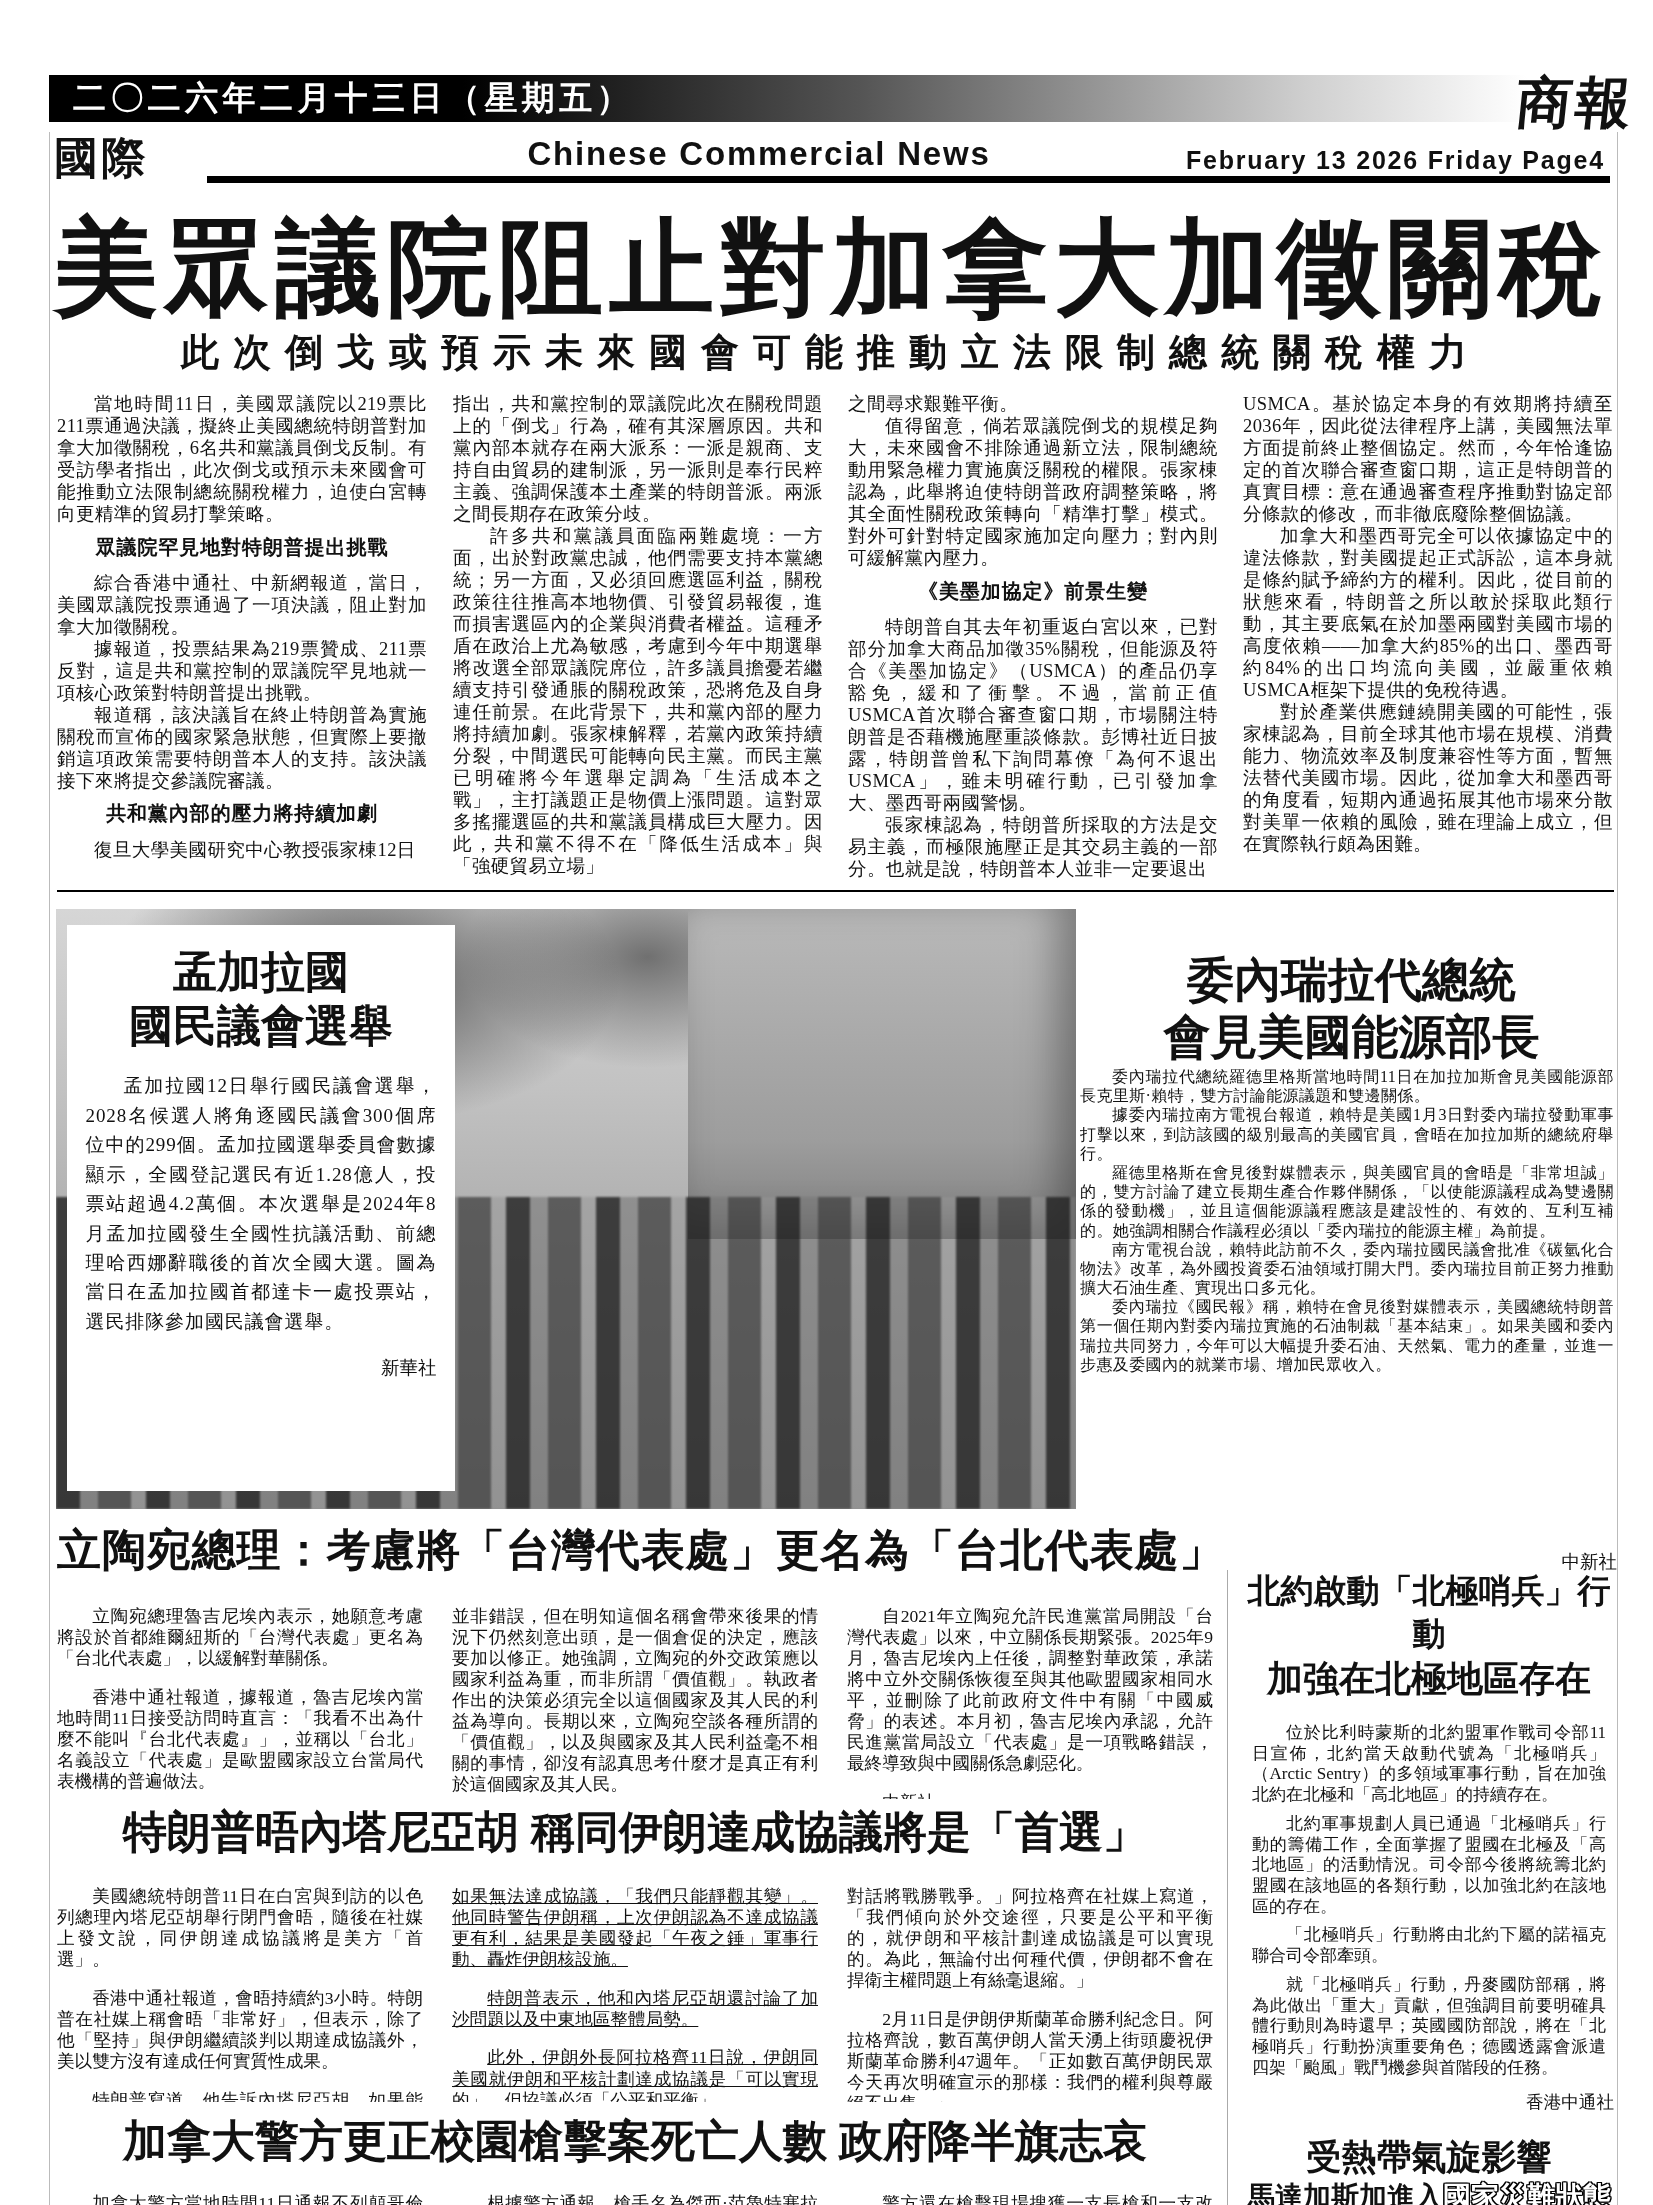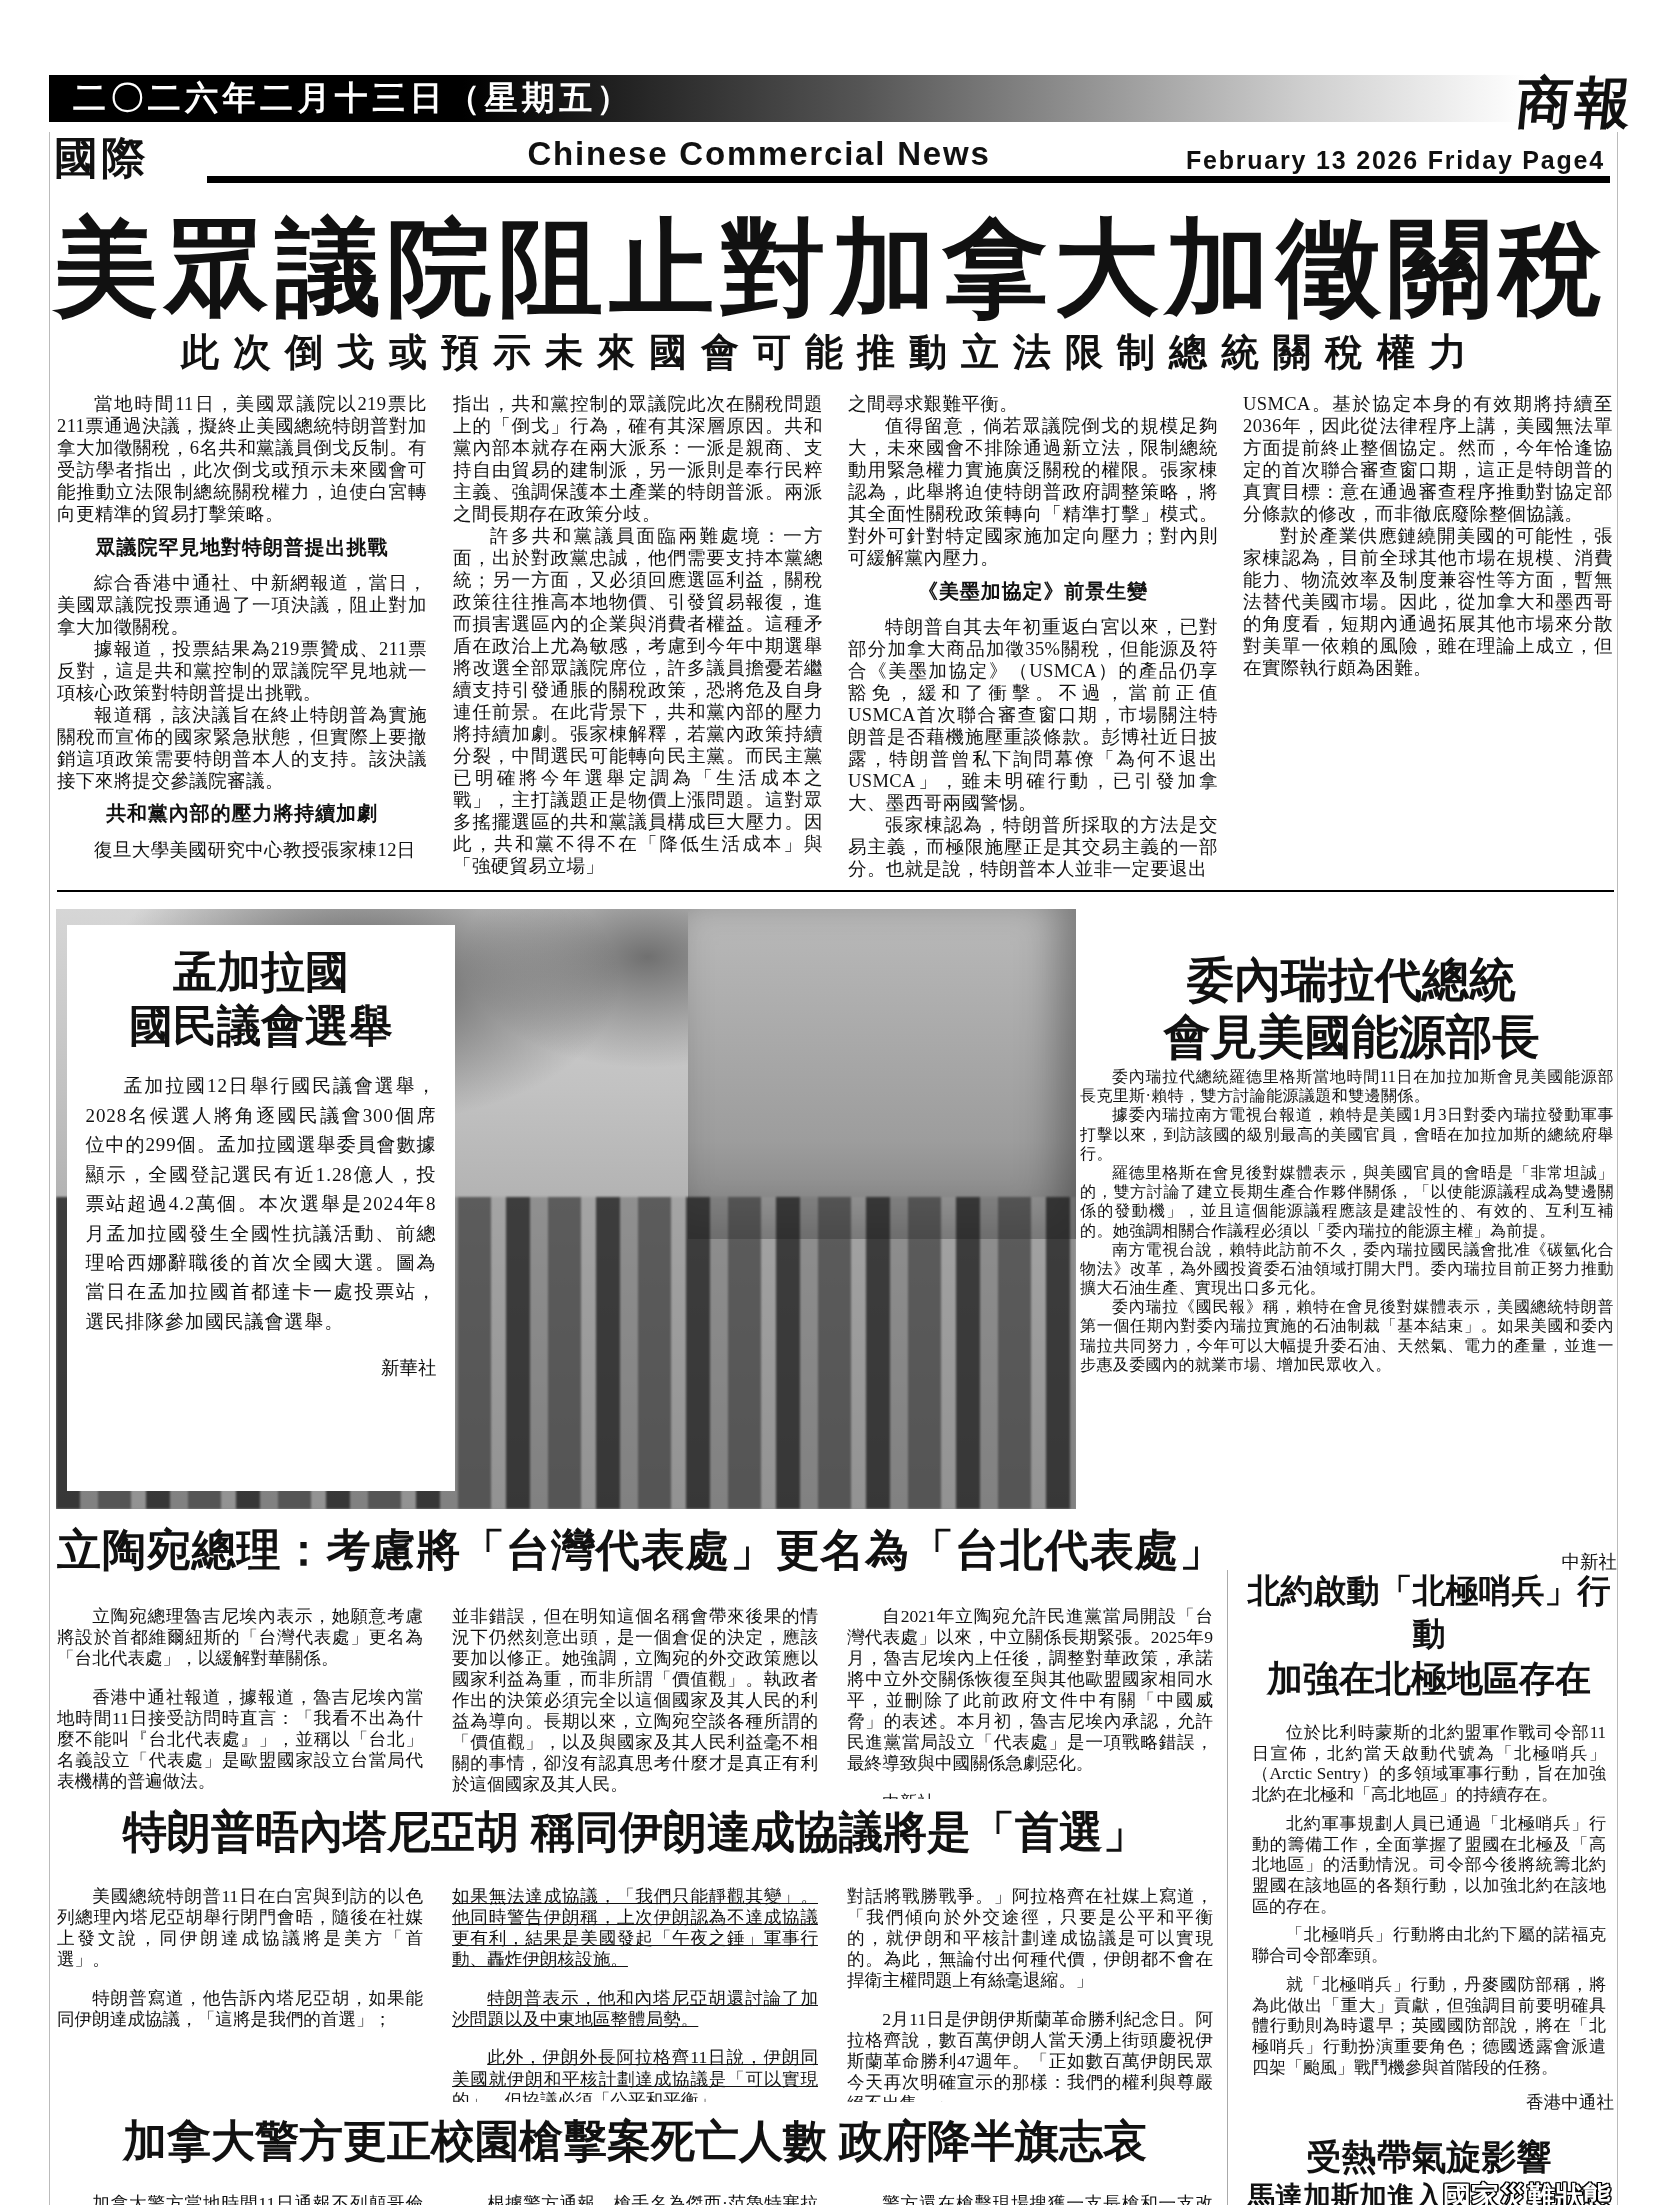--- a/index.html
+++ b/index.html
@@ -117,20 +117,21 @@
     </div>
   <div class="abs bodycol" style="left:848px;top:393px;width:370px;height:492px;">
       <p class="para cont">之間尋求艱難平衡。</p>
       <p class="para">值得留意，倘若眾議院倒戈的規模足夠大，未來國會不排除通過新立法，限制總統動用緊急權力實施廣泛關稅的權限。張家棟認為，此舉將迫使特朗普政府調整策略，將其全面性關稅政策轉向「精準打擊」模式。對外可針對特定國家施加定向壓力；對內則可緩解黨內壓力。</p>
       <div class="colsub">《美墨加協定》前景生變</div>
       <p class="para">特朗普自其去年初重返白宮以來，已對部分加拿大商品加徵35%關稅，但能源及符合《美墨加協定》（USMCA）的產品仍享豁免，緩和了衝擊。不過，當前正值USMCA首次聯合審查窗口期，市場關注特朗普是否藉機施壓重談條款。彭博社近日披露，特朗普曾私下詢問幕僚「為何不退出USMCA」，雖未明確行動，已引發加拿大、墨西哥兩國警惕。</p>
       <p class="para">張家棟認為，特朗普所採取的方法是交易主義，而極限施壓正是其交易主義的一部分。也就是說，特朗普本人並非一定要退出</p>
     </div>
   <div class="abs bodycol" style="left:1243px;top:393px;width:370px;height:492px;">
       <p class="para cont">USMCA。基於協定本身的有效期將持續至2036年，因此從法律程序上講，美國無法單方面提前終止整個協定。然而，今年恰逢協定的首次聯合審查窗口期，這正是特朗普的真實目標：意在通過審查程序推動對協定部分條款的修改，而非徹底廢除整個協議。</p>
+      <p class="para">加拿大和墨西哥完全可以依據協定中的違法條款，對美國提起正式訴訟，這本身就是條約賦予締約方的權利。因此，從目前的狀態來看，特朗普之所以敢於採取此類行動，其主要底氣在於加墨兩國對美國市場的高度依賴——加拿大約85%的出口、墨西哥約84%的出口均流向美國，並嚴重依賴USMCA框架下提供的免稅待遇。</p>
       <p class="para">對於產業供應鏈繞開美國的可能性，張家棟認為，目前全球其他市場在規模、消費能力、物流效率及制度兼容性等方面，暫無法替代美國市場。因此，從加拿大和墨西哥的角度看，短期內通過拓展其他市場來分散對美單一依賴的風險，雖在理論上成立，但在實際執行頗為困難。</p>
     </div>
   <div class="abs rule" style="left:57px;top:890px;width:1557px;height:1.8px;"></div>
 
   <div class="abs photo">
     <div class="building"></div>
     <div class="crowd"></div>
   </div>
   <div class="abs caption-box">
     <div class="caption-title">
@@ -165,20 +166,21 @@
       <p class="para cont">並非錯誤，但在明知這個名稱會帶來後果的情況下仍然刻意出頭，是一個倉促的決定，應該要加以修正。她強調，立陶宛的外交政策應以國家利益為重，而非所謂「價值觀」。執政者作出的決策必須完全以這個國家及其人民的利益為導向。長期以來，立陶宛空談各種所謂的「價值觀」，以及與國家及其人民利益毫不相關的事情，卻沒有認真思考什麼才是真正有利於這個國家及其人民。</p>
     </div>
   <div class="abs smallcol" style="left:847px;top:1588px;width:366px;height:211px;">
       <p class="para">自2021年立陶宛允許民進黨當局開設「台灣代表處」以來，中立關係長期緊張。2025年9月，魯吉尼埃內上任後，調整對華政策，承諾將中立外交關係恢復至與其他歐盟國家相同水平，並刪除了此前政府文件中有關「中國威脅」的表述。本月初，魯吉尼埃內承認，允許民進黨當局設立「代表處」是一項戰略錯誤，最終導致與中國關係急劇惡化。</p>
       <p class="para">中新社</p>
     </div>
 
   <div class="abs sec-headline iran-head">特朗普晤內塔尼亞胡 稱同伊朗達成協議將是「首選」</div>
   <div class="abs smallcol" style="left:57px;top:1868px;width:366px;height:234px;">
       <p class="para">美國總統特朗普11日在白宮與到訪的以色列總理內塔尼亞胡舉行閉門會晤，隨後在社媒上發文說，同伊朗達成協議將是美方「首選」。</p>
+      <p class="para">香港中通社報道，會晤持續約3小時。特朗普在社媒上稱會晤「非常好」，但表示，除了他「堅持」與伊朗繼續談判以期達成協議外，美以雙方沒有達成任何實質性成果。</p>
       <p class="para">特朗普寫道，他告訴內塔尼亞胡，如果能同伊朗達成協議，「這將是我們的首選」；</p>
     </div>
   <div class="abs smallcol" style="left:452px;top:1868px;width:366px;height:234px;text-decoration:underline;">
       <p class="para cont">如果無法達成協議，「我們只能靜觀其變」。他同時警告伊朗稱，上次伊朗認為不達成協議更有利，結果是美國發起「午夜之錘」軍事行動、轟炸伊朗核設施。</p>
       <p class="para">特朗普表示，他和內塔尼亞胡還討論了加沙問題以及中東地區整體局勢。</p>
       <p class="para">此外，伊朗外長阿拉格齊11日說，伊朗同美國就伊朗和平核計劃達成協議是「可以實現的」，但協議必須「公平和平衡」。</p>
     </div>
   <div class="abs smallcol" style="left:847px;top:1868px;width:366px;height:234px;">
       <p class="para cont">對話將戰勝戰爭。」阿拉格齊在社媒上寫道，「我們傾向於外交途徑，只要是公平和平衡的，就伊朗和平核計劃達成協議是可以實現的。為此，無論付出何種代價，伊朗都不會在捍衛主權問題上有絲毫退縮。」</p>
       <p class="para">2月11日是伊朗伊斯蘭革命勝利紀念日。阿拉格齊說，數百萬伊朗人當天湧上街頭慶祝伊斯蘭革命勝利47週年。「正如數百萬伊朗民眾今天再次明確宣示的那樣：我們的權利與尊嚴絕不出售。」</p>

